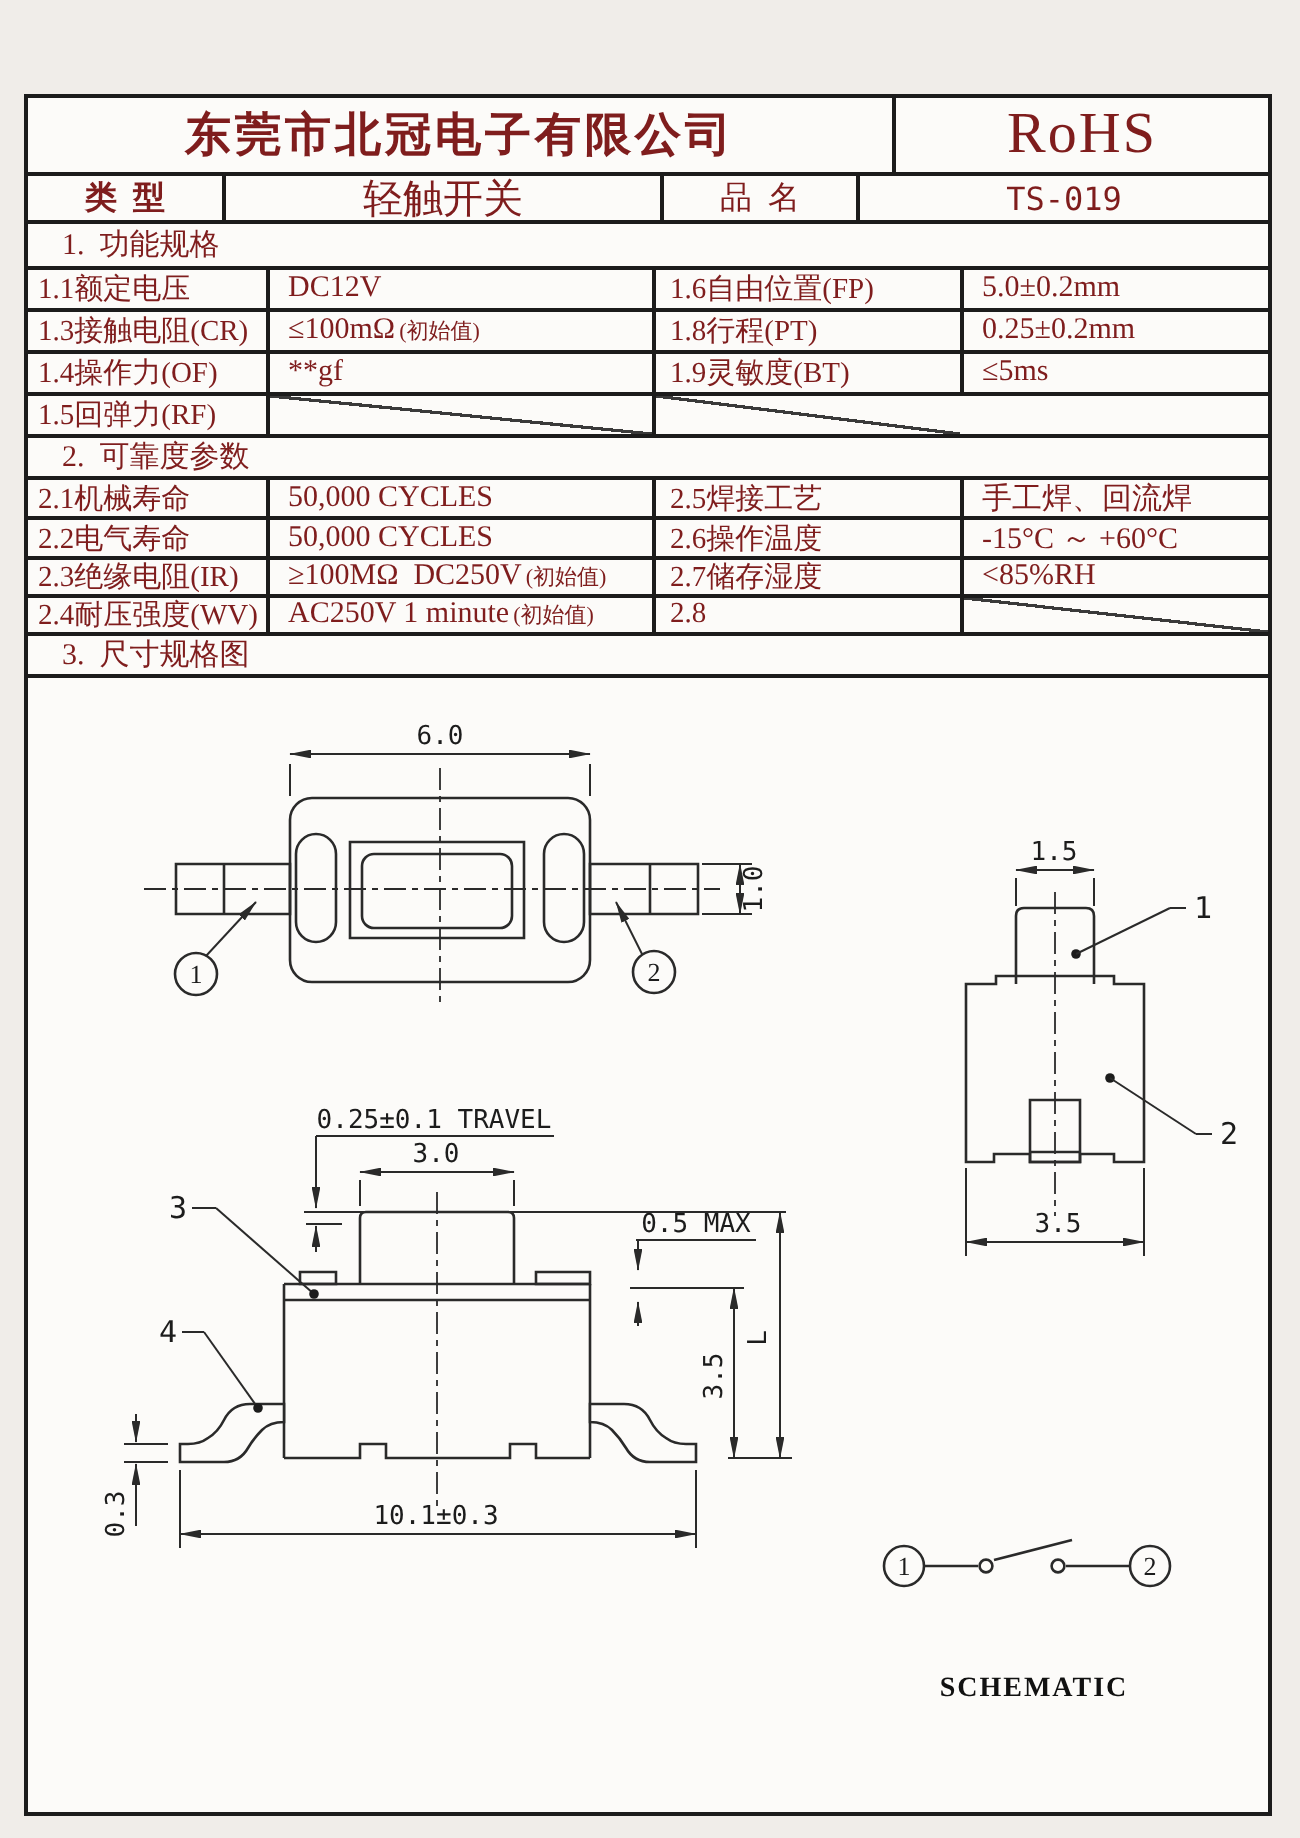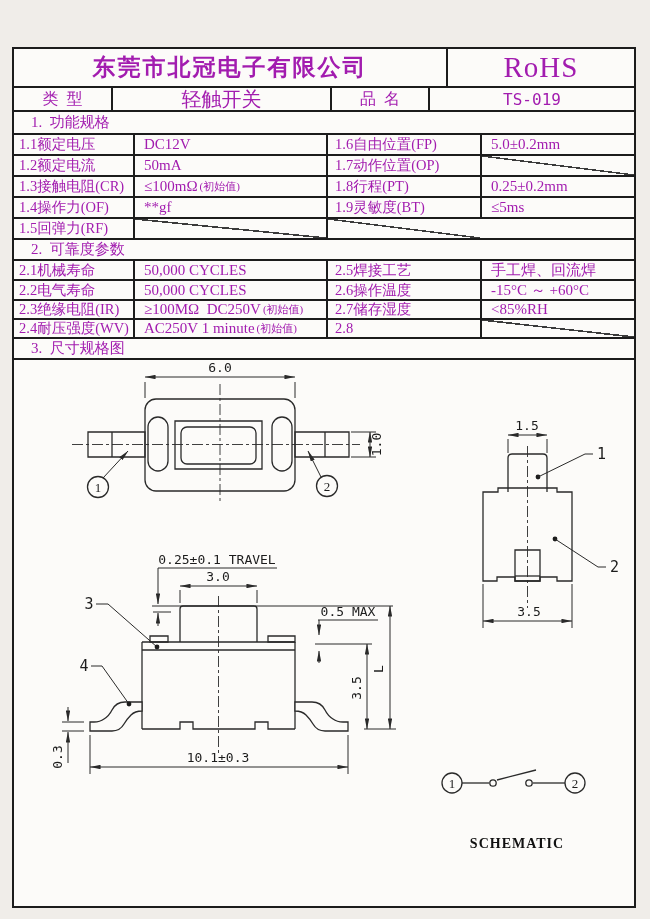--- a/index.html
+++ b/index.html
@@ -1,26 +1,26 @@
 <!DOCTYPE html>
 <html><head>
 <meta charset="utf-8">
 <style>
   html,body{margin:0;padding:0;}
   .page{position:relative;width:650px;height:919px;background:#f0ede9;overflow:hidden;
-        font-family:"Liberation Serif","DejaVu Sans",serif;color:#a21caf;}
+        font-family:"Liberation Serif","DejaVu Sans",serif;color:#7f1d1d;}
   .sheet{position:absolute;left:12px;top:47px;width:624px;height:861px;box-sizing:border-box;
          border:2px solid #1c1c1c;background:#fcfbf9;}
   .row{display:flex;border-bottom:2px solid #1c1c1c;box-sizing:border-box;}
   .cell{box-sizing:border-box;display:flex;align-items:center;white-space:pre;overflow:hidden;position:relative;}
   .vr{border-right:2px solid #1c1c1c;}
   .h39{height:39px}.h24{height:24px}.h23{height:23px}.h21{height:21px}.h20{height:20px}.h19{height:19px}
   .company{width:434px;justify-content:center;font-size:23px;font-weight:bold;letter-spacing:2px;}
   .rohs{width:186px;justify-content:center;font-size:29px;font-family:"Liberation Serif",serif;letter-spacing:1px;border-radius:13px;}
-  .tc1{width:99px;justify-content:center;font-size:16px;}
+  .tc1{width:99px;justify-content:center;font-size:16px;font-weight:bold;}
   .tc2{width:219px;justify-content:center;font-size:20px;}
   .tc3{width:98px;justify-content:center;font-size:16px;}
   .tc4{width:204px;justify-content:center;font-size:16px;font-family:"DejaVu Sans Mono",monospace;}
   .sec{padding-left:17px;font-size:15px;width:100%;}
   .c1{width:121px;padding-left:5px;font-size:14.5px;}
   .c2{width:193px;padding-left:9px;font-size:15px;}
   .c3{width:154px;padding-left:7px;font-size:14.5px;}
   .c4{width:152px;padding-left:9px;font-size:15px;}
   .note{font-size:11px;margin-left:2px;}
   .diag::after{content:"";position:absolute;inset:0;
@@ -57,26 +57,20 @@
 
     <div class="row h23">
       <div class="cell sec">1.  功能规格</div>
     </div>
 
     <div class="row h21">
       <div class="cell vr c1">1.1额定电压</div>
       <div class="cell vr c2">DC12V</div>
       <div class="cell vr c3">1.6自由位置(FP)</div>
       <div class="cell c4">5.0±0.2mm</div>
-    </div>
-    <div class="row h21">
-      <div class="cell vr c1">1.2额定电流</div>
-      <div class="cell vr c2">50mA</div>
-      <div class="cell vr c3">1.7动作位置(OP)</div>
-      <div class="cell c4 diag"></div>
     </div>
     <div class="row h21">
       <div class="cell vr c1">1.3接触电阻(CR)</div>
       <div class="cell vr c2"><span>≤100mΩ</span><span class="note">(初始值)</span></div>
       <div class="cell vr c3">1.8行程(PT)</div>
       <div class="cell c4">0.25±0.2mm</div>
     </div>
     <div class="row h21">
       <div class="cell vr c1">1.4操作力(OF)</div>
       <div class="cell vr c2">**gf</div>

